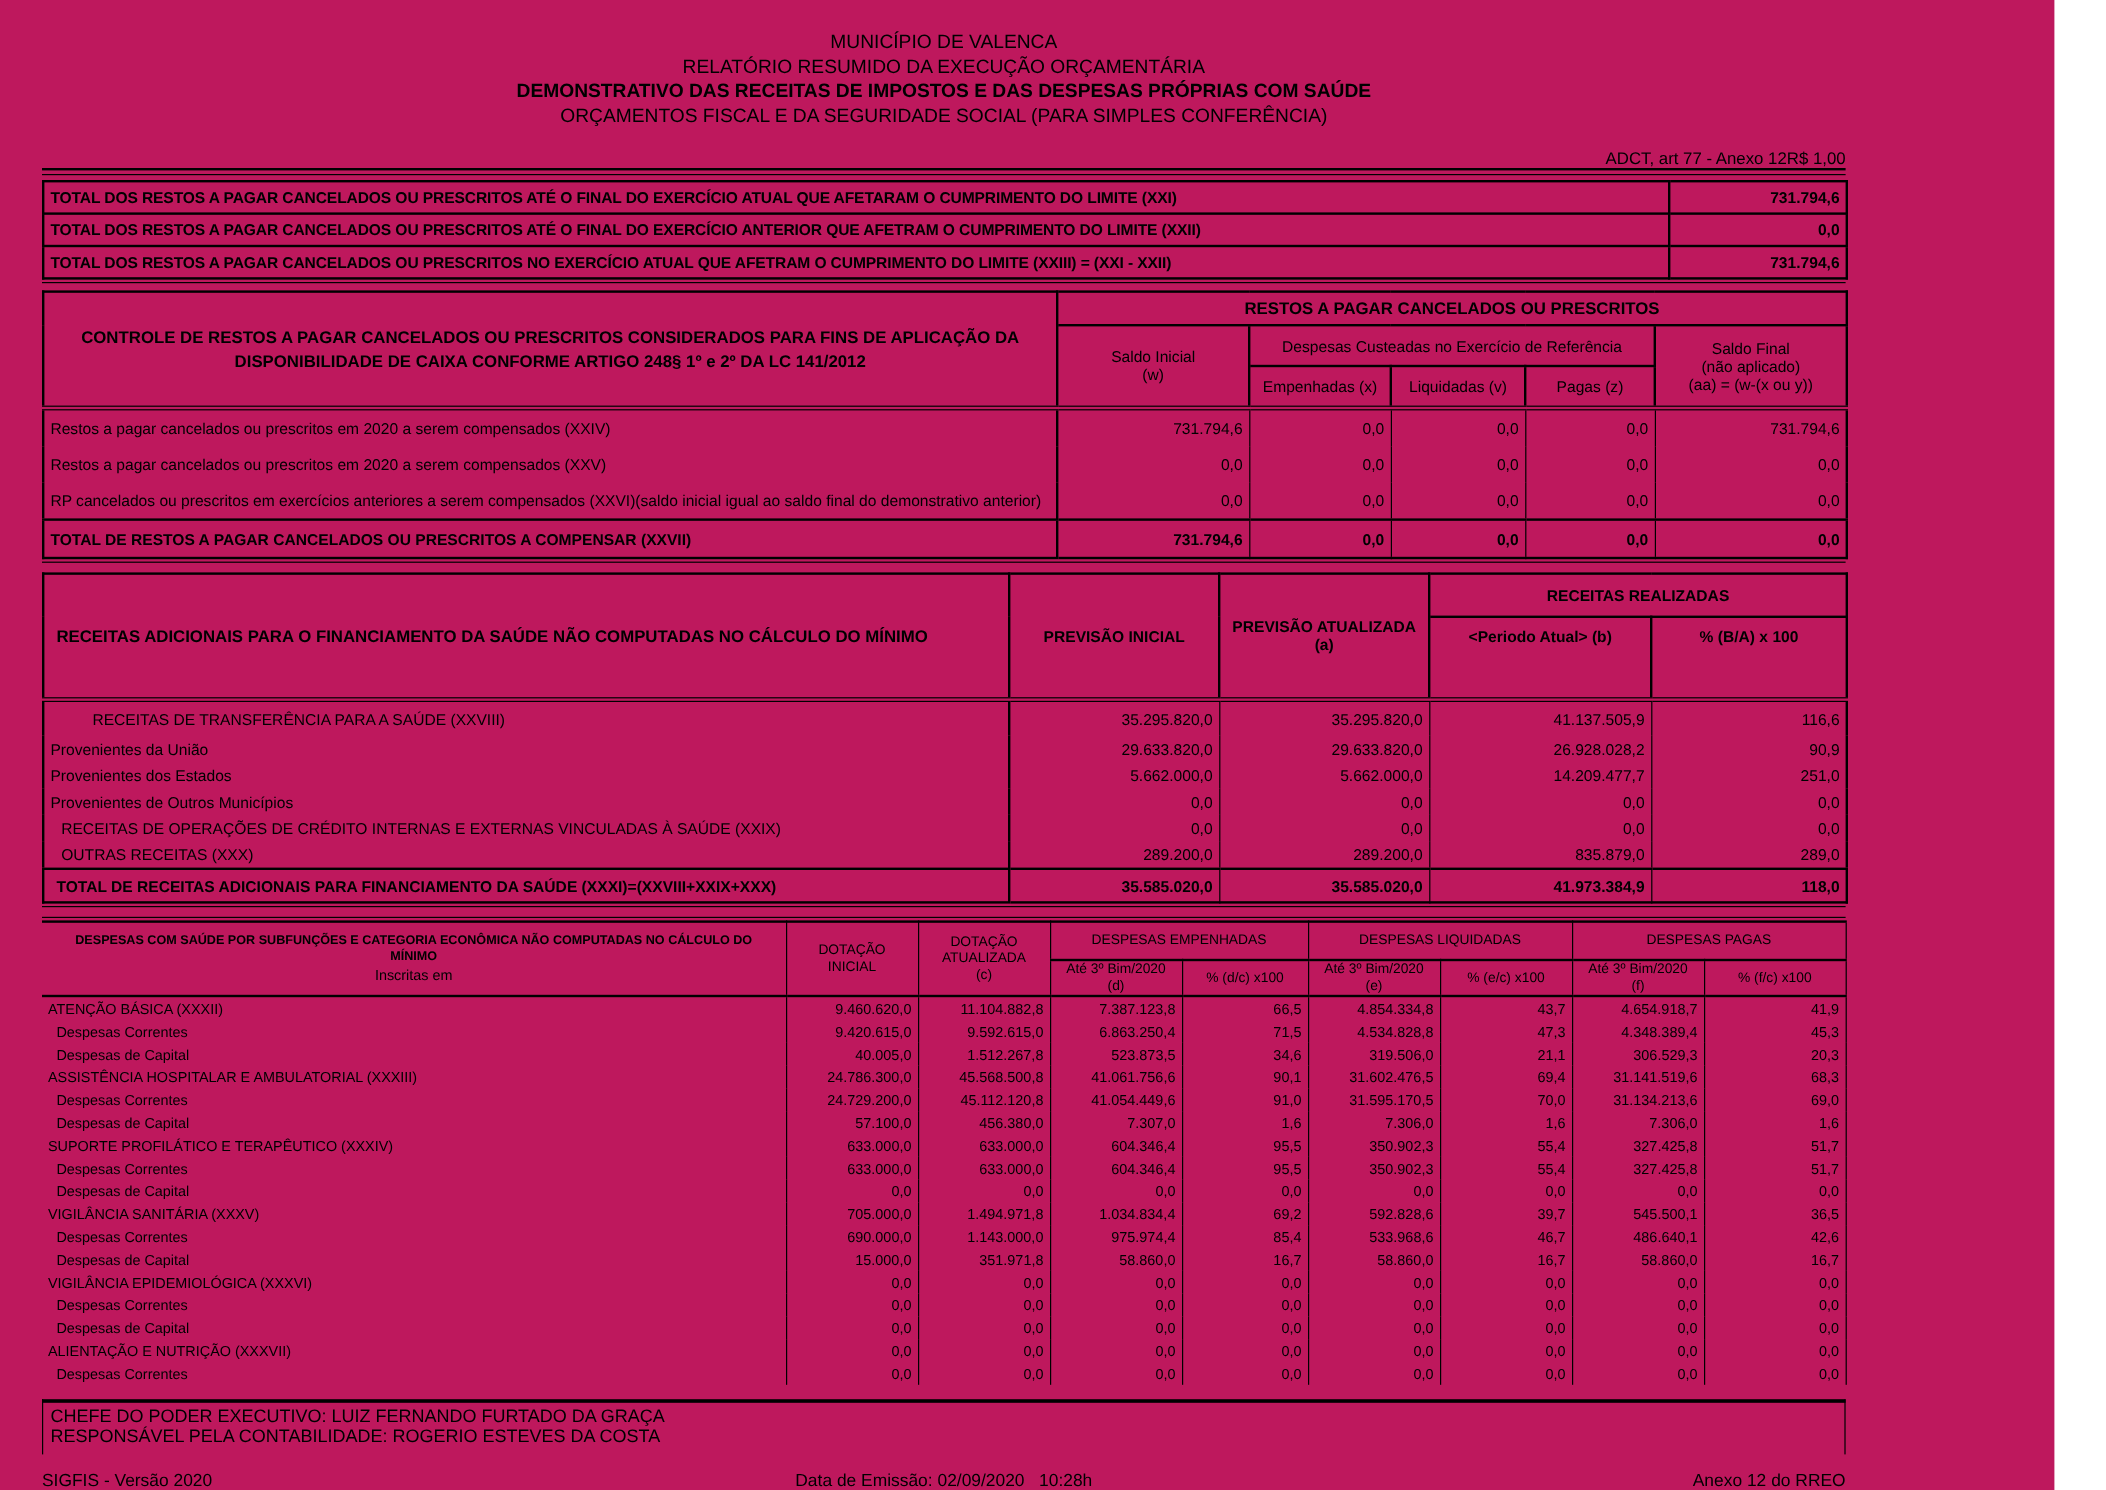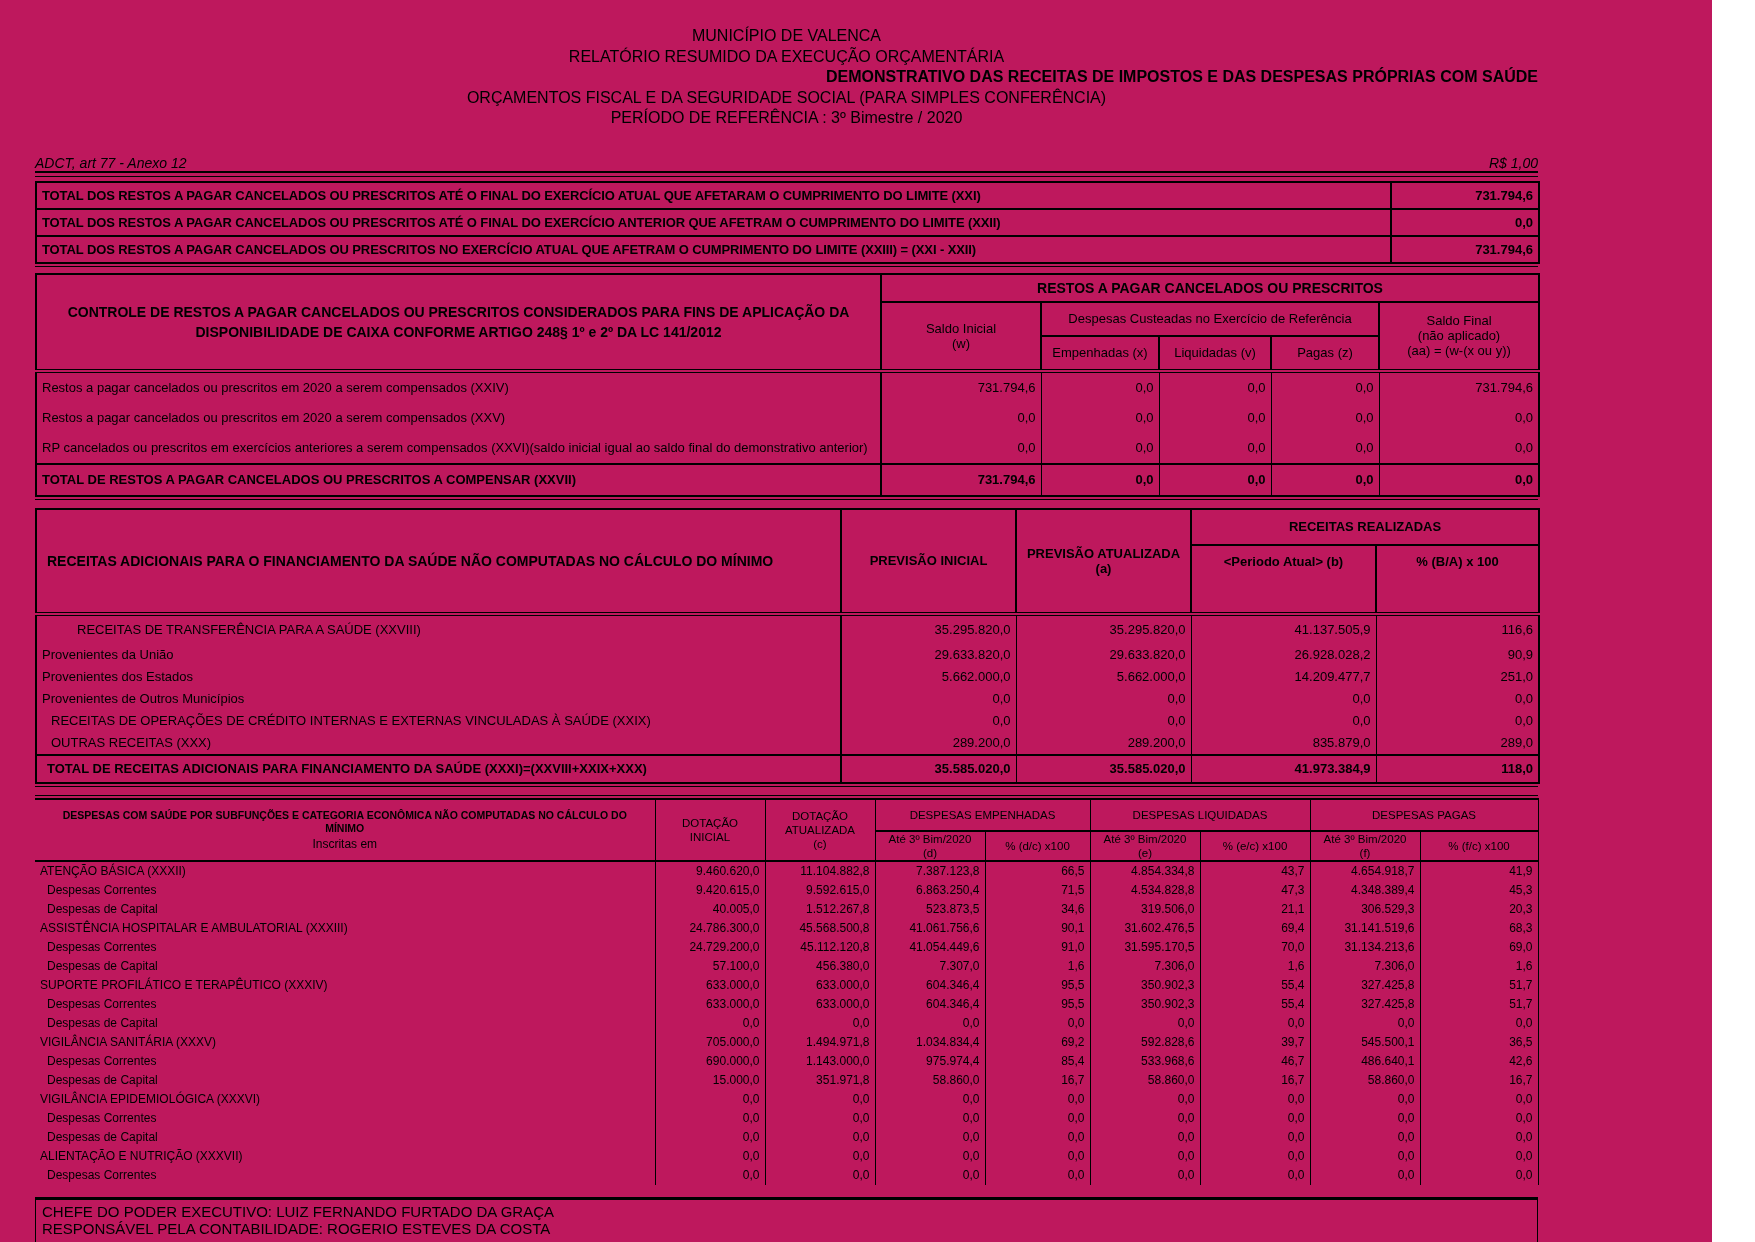--- a/index.html
+++ b/index.html
@@ -3,23 +3,23 @@
 <meta charset="utf-8">
 <style>
   html,body{margin:0;padding:0;background:#fff;}
   .page{position:relative;width:1712px;height:1242px;background:#be185d;color:#000;
         font-family:"Liberation Sans",sans-serif;overflow:hidden;}
   .content{position:absolute;left:35px;top:0;width:1503px;}
 
   
   .hdr{text-align:center;padding-top:26px;}
   .hdr div{font-size:16px;line-height:20.5px;white-space:nowrap;}
-  .hdr .bold{font-weight:bold;text-align:right;}
-  .refline{display:flex;justify-content:space-between;align-items:flex-end;
-           font-size:14px;margin-top:25px;height:17px;font-style:italic;}
+  .hdr .bold{font-weight:bold;}
+  .refline{display:flex;justify-content:flex-end;align-items:flex-end;
+           font-size:14px;margin-top:15px;height:17px;}
   .rule-dbl{height:3px;border-top:2px solid #000;border-bottom:1px solid #000;}
   .hairline{border-top:1px solid #000;margin-top:2px;height:0;}
 
   table{border-collapse:collapse;table-layout:fixed;width:1503px;}
   td,th{overflow:hidden;vertical-align:middle;padding:0;}
   .num{text-align:right;padding-right:5px;font-size:13px;}
   .lab{text-align:left;padding-left:5px;font-size:13px;}
   .pre{white-space:pre-line;}
 
   
@@ -77,21 +77,20 @@
 <body>
 
 <div class="page">
   <div class="content">
 
     <div class="hdr">
       <div>MUNICÍPIO DE VALENCA</div>
       <div>RELATÓRIO RESUMIDO DA EXECUÇÃO ORÇAMENTÁRIA</div>
       <div class="bold">DEMONSTRATIVO DAS RECEITAS DE IMPOSTOS E DAS DESPESAS PRÓPRIAS COM SAÚDE</div>
       <div>ORÇAMENTOS FISCAL E DA SEGURIDADE SOCIAL (PARA SIMPLES CONFERÊNCIA)</div>
-      <div>PERÍODO DE REFERÊNCIA : 3º Bimestre / 2020</div>
     </div>
 
     <div class="refline">
       <span>ADCT, art 77 - Anexo 12</span>
       <span>R$ 1,00</span>
     </div>
     <div class="rule-dbl"></div>
 
     <table class="t1">
       <colgroup>

